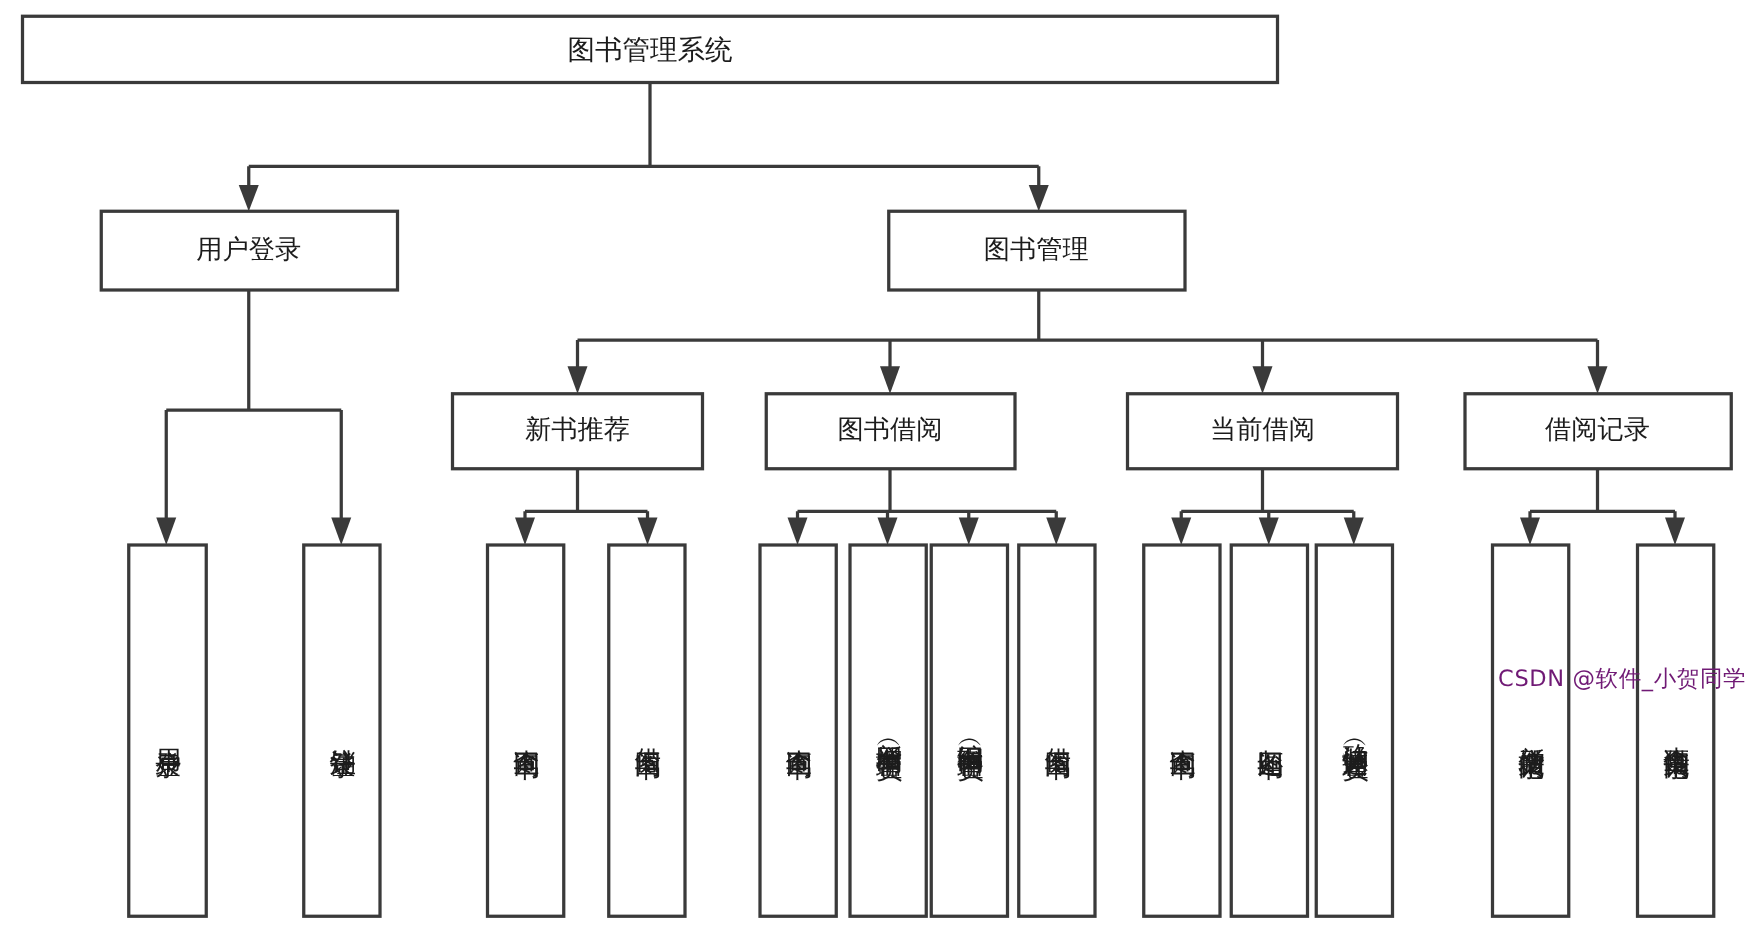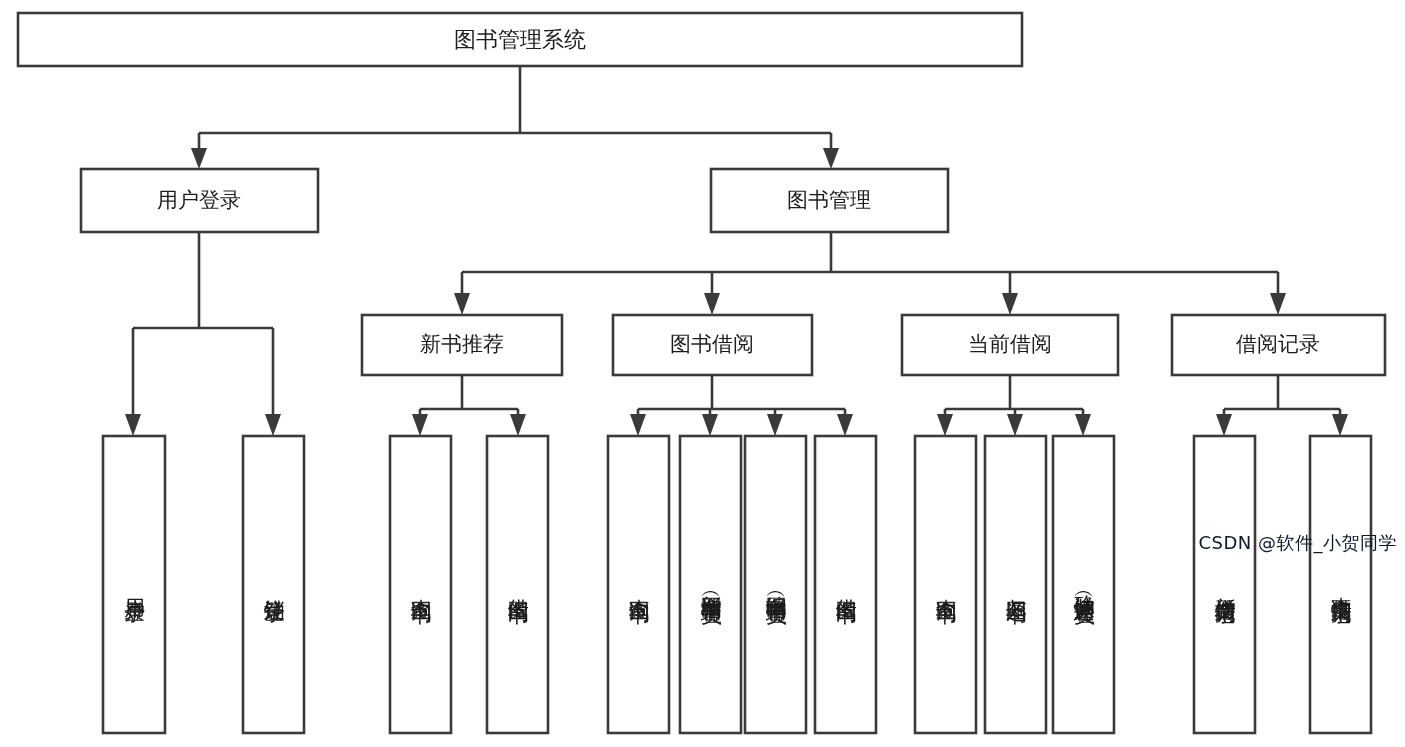--- a/index.html
+++ b/index.html
@@ -67,21 +67,21 @@
     text-align: center;
     white-space: pre-wrap;
     pointer-events: none;
   }
   .watermark {
     position: absolute;
     right: 8px;
     bottom: 6px;
     font-family: "DejaVu Sans", "Liberation Sans", sans-serif;
     font-size: 18px;
-    color: #0f172a;
+    color: #701a75;
     letter-spacing: 0.5px;
     user-select: none;
   }
 </style>
 </head>
 <body>
 
 <div id="diagram-root">
 
   <svg class="tree-canvas" viewBox="0 0 1405 747">

